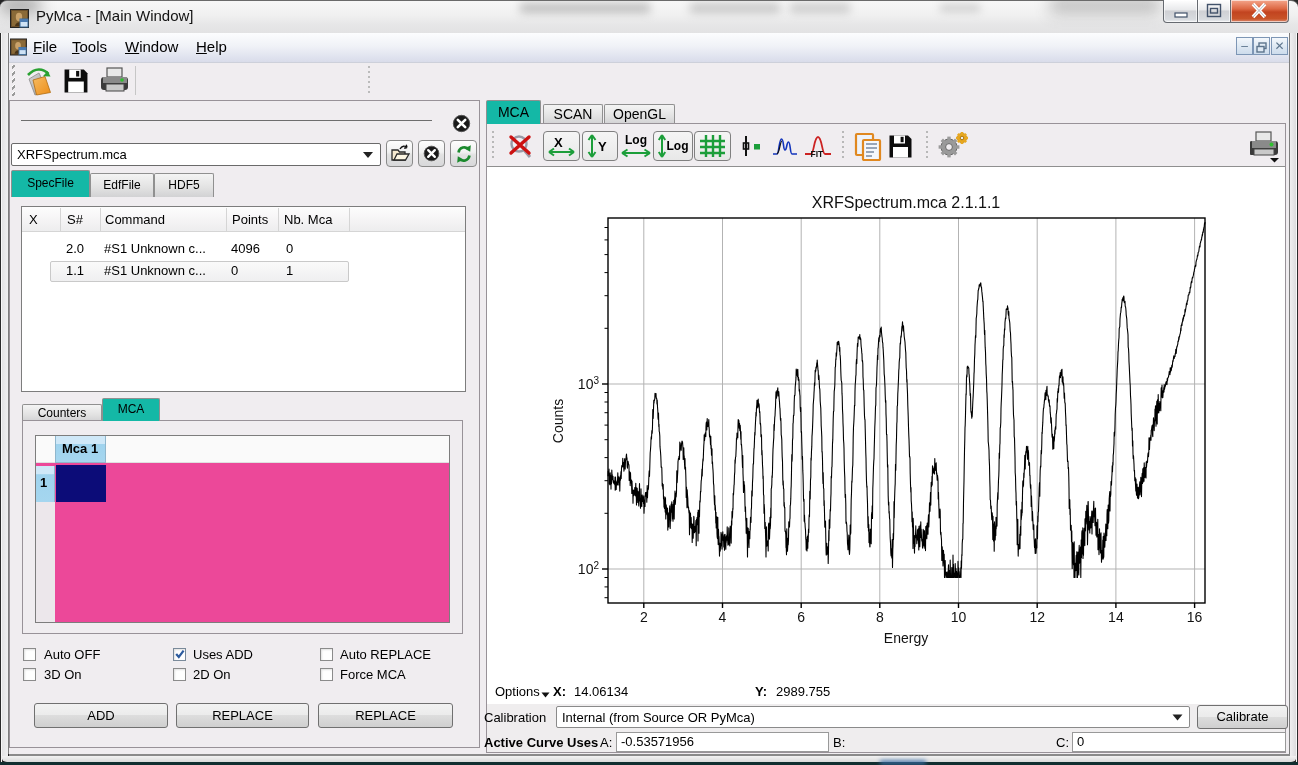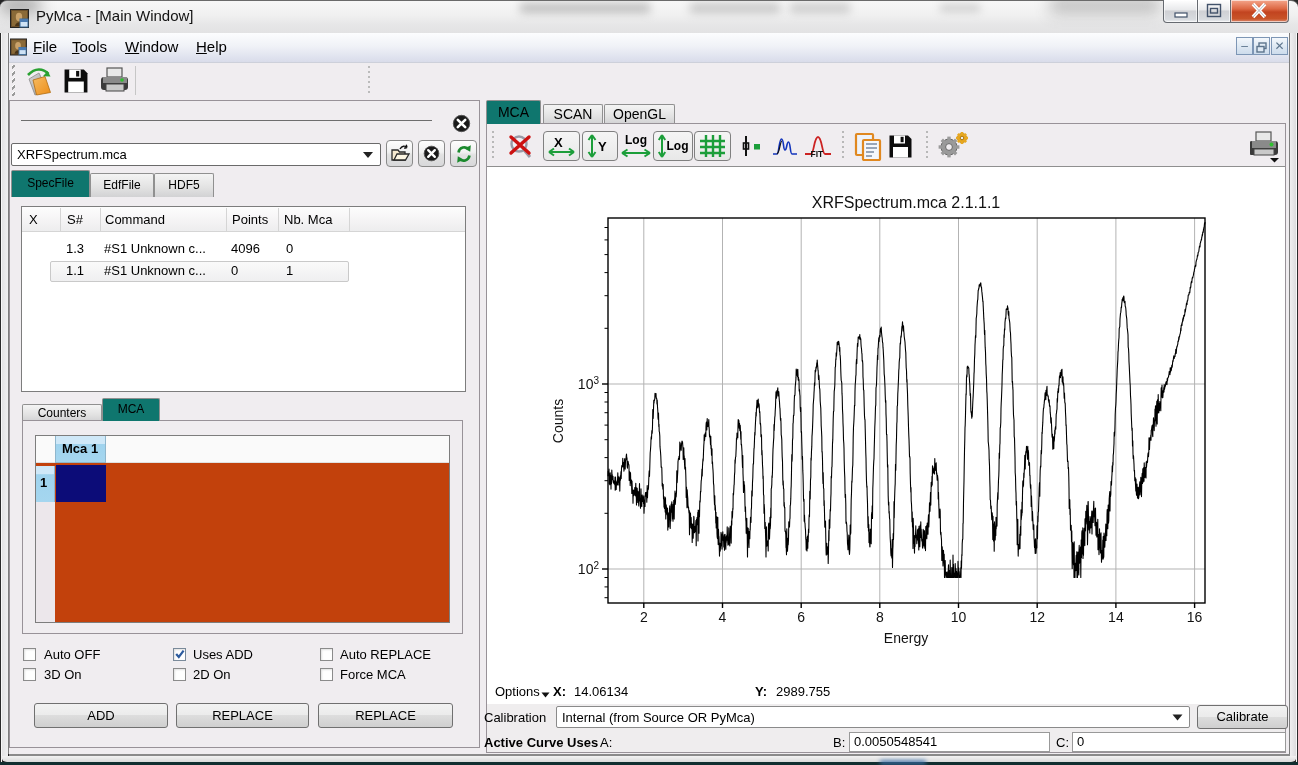--- a/index.html
+++ b/index.html
@@ -23,21 +23,21 @@
 
 #toolbar{left:9px;top:63px;width:1280px;height:34px;background:#f0edf0}
 .vdots{width:2px;background-image:repeating-linear-gradient(#b8b8b8 0 2px,transparent 2px 5px)}
 
 #mainbg{left:9px;top:97px;width:1280px;height:657px;background:#f0edf0}
 
 #lpanel{left:9px;top:100px;width:471px;height:648px;border:1px solid #989298;background:#f0edf0}
 .tbtn{border:1px solid #8a8a8a;border-radius:4px;background:linear-gradient(#fefefe,#f0f0f0 45%,#e2e2e2 55%,#d8d8da)}
 .combo{background:#fff;border:1px solid #6a6a6a;border-radius:2px}
 .tab{position:absolute;border:1px solid #909090;border-bottom:none;border-radius:2px 2px 0 0;background:linear-gradient(#f4f4f4,#e2e2e2 60%,#d2d2d4);font-size:12px;text-align:center;color:#000}
-.tabsel{background:#0f766e}
+.tabsel{background:#14b8a6}
 
 .wbtn{border:1px solid #707070;border-radius:3px;background:linear-gradient(#f2f2f2,#ebebeb 50%,#dddddd 50%,#cfcfcf);font-size:13px;color:#000;text-align:center}
 .cb{width:13px;height:13px;border:1px solid #8b8b8b;background:#fff;box-shadow:inset 1px 1px 2px rgba(0,0,0,.12)}
 .lbl13{font-size:13px;color:#000}
 
 #rpanel{left:486px;top:123px;width:800px;height:630px;border:1px solid #989298;background:#fff}
 #rtoolbar{left:0px;top:0px;width:798px;height:43px;background:#f0edf0;border-bottom:1px solid #8f8f8f}
 .icobox{border:1px solid #808080;border-radius:4px;background:linear-gradient(#f5f5f5,#e8e8e8)}
 .field{background:#fff;border:1px solid #999;font-size:13px;padding-left:4px;color:#000}
 </style>
@@ -175,37 +175,37 @@
     <div class="abs" style="left:38px;top:1px;width:1px;height:23px;background:#d5d5d5"></div>
     <div class="abs" style="left:78px;top:1px;width:1px;height:23px;background:#d5d5d5"></div>
     <div class="abs" style="left:204px;top:1px;width:1px;height:23px;background:#d5d5d5"></div>
     <div class="abs" style="left:256px;top:1px;width:1px;height:23px;background:#d5d5d5"></div>
     <div class="abs" style="left:327px;top:1px;width:1px;height:23px;background:#d5d5d5"></div>
     <div class="abs lbl13" style="left:7px;top:5px">X</div>
     <div class="abs lbl13" style="left:45px;top:5px">S#</div>
     <div class="abs lbl13" style="left:83px;top:5px">Command</div>
     <div class="abs lbl13" style="left:210px;top:5px">Points</div>
     <div class="abs lbl13" style="left:262px;top:5px">Nb. Mca</div>
-    <div class="abs lbl13" style="left:44px;top:34px">1.3</div>
+    <div class="abs lbl13" style="left:44px;top:34px">2.0</div>
     <div class="abs lbl13" style="left:82px;top:34px">#S1 Unknown c...</div>
     <div class="abs lbl13" style="left:209px;top:34px">4096</div>
     <div class="abs lbl13" style="left:264px;top:34px">0</div>
     <div class="abs" style="left:28px;top:54px;width:299px;height:21px;border:1px solid #c9c9c9;border-radius:2px;background:linear-gradient(#fafafa,#efeff0)"></div>
     <div class="abs lbl13" style="left:44px;top:56px">1.1</div>
     <div class="abs lbl13" style="left:82px;top:56px">#S1 Unknown c...</div>
     <div class="abs lbl13" style="left:209px;top:56px">0</div>
     <div class="abs lbl13" style="left:264px;top:56px">1</div>
   </div>
 
   <div class="abs tab" style="left:22px;top:404px;width:80px;height:17px;line-height:16px">Counters</div>
   <div class="abs tab tabsel" style="left:102px;top:398px;width:58px;height:23px;line-height:21px;z-index:3">MCA</div>
 
   <div class="abs" style="left:22px;top:420px;width:441px;height:214px;border:1px solid #989298"></div>
 
-  <div class="abs" style="left:35px;top:435px;width:415px;height:188px;border:1px solid #7d7d7d;background:#c2410c">
+  <div class="abs" style="left:35px;top:435px;width:415px;height:188px;border:1px solid #7d7d7d;background:#ec4899">
     <div class="abs" style="left:0;top:0;width:413px;height:27px;background:#fafafa;border-bottom:1px solid #e0e0e0"></div>
     <div class="abs" style="left:19px;top:0;width:51px;height:27px;background:linear-gradient(#cfe8f8 30%,#9fd3ee 32%,#a5d6ef);border:1px solid #8fb6cc;border-top:none"></div>
     <div class="abs" style="left:26px;top:5px;font-size:13px;font-weight:bold">Mca 1</div>
     <div class="abs" style="left:0px;top:30px;width:19px;height:36px;background:linear-gradient(#cfe8f8 22%,#9fd3ee 24%,#a5d6ef);border-right:1px solid #8fb6cc"></div>
     <div class="abs" style="left:4px;top:39px;font-size:13px;font-weight:bold">1</div>
     <div class="abs" style="left:20px;top:29px;width:50px;height:37px;background:#0c0c78"></div>
     <div class="abs" style="left:0px;top:66px;width:19px;height:120px;background:#ece7eb"></div>
   </div>
 
   <div class="abs cb" style="left:23px;top:648px"></div>
@@ -410,22 +410,22 @@
   <div class="abs lbl13" style="left:484px;top:710px;font-weight:normal">Calibration</div>
   <div class="abs combo" style="left:556px;top:706px;width:634px;height:22px;border-color:#8a8a8a"></div>
   <div class="abs lbl13" style="left:562px;top:710px">Internal (from Source OR PyMca)</div>
   <svg class="abs" style="left:1172px;top:714px" width="11" height="7">
       <path d="M0.5 0.5 L10.5 0.5 L5.5 6.5 Z" fill="#222"></path>
     </svg>
   <div class="abs wbtn" style="left:1197px;top:705px;width:91px;height:24px;line-height:22px">Calibrate</div>
 
   <div class="abs lbl13" style="left:484px;top:735px;font-weight:bold">Active Curve Uses</div>
   <div class="abs lbl13" style="left:600px;top:735px">A:</div>
+  <div class="abs field" style="left:616px;top:732px;width:213px;height:20px;line-height:18px">-0.53571956</div>
   <div class="abs lbl13" style="left:833px;top:735px">B:</div>
-  <div class="abs field" style="left:849px;top:732px;width:201px;height:20px;line-height:18px">0.0050548541</div>
   <div class="abs lbl13" style="left:1056px;top:735px">C:</div>
   <div class="abs field" style="left:1072px;top:732px;width:214px;height:20px;line-height:18px">0</div>
 
   <div class="abs" style="left:0;top:33px;width:1px;height:729px;background:#2b2b2b"></div>
   <div class="abs" style="left:1px;top:33px;width:1px;height:729px;background:#f8f8f8"></div>
   <div class="abs" style="left:2px;top:33px;width:6px;height:723px;background:linear-gradient(90deg,#e3e3e4,#f0f0f1)"></div>
   <div class="abs" style="left:8px;top:33px;width:1px;height:721px;background:#7d7d7d"></div>
   <div class="abs" style="left:1289px;top:33px;width:1px;height:721px;background:#7d7d7d"></div>
   <div class="abs" style="left:1290px;top:33px;width:6px;height:723px;background:linear-gradient(90deg,#f0f0f1,#dcdcdd)"></div>
   <div class="abs" style="left:1296px;top:33px;width:1px;height:729px;background:#f8f8f8"></div>

